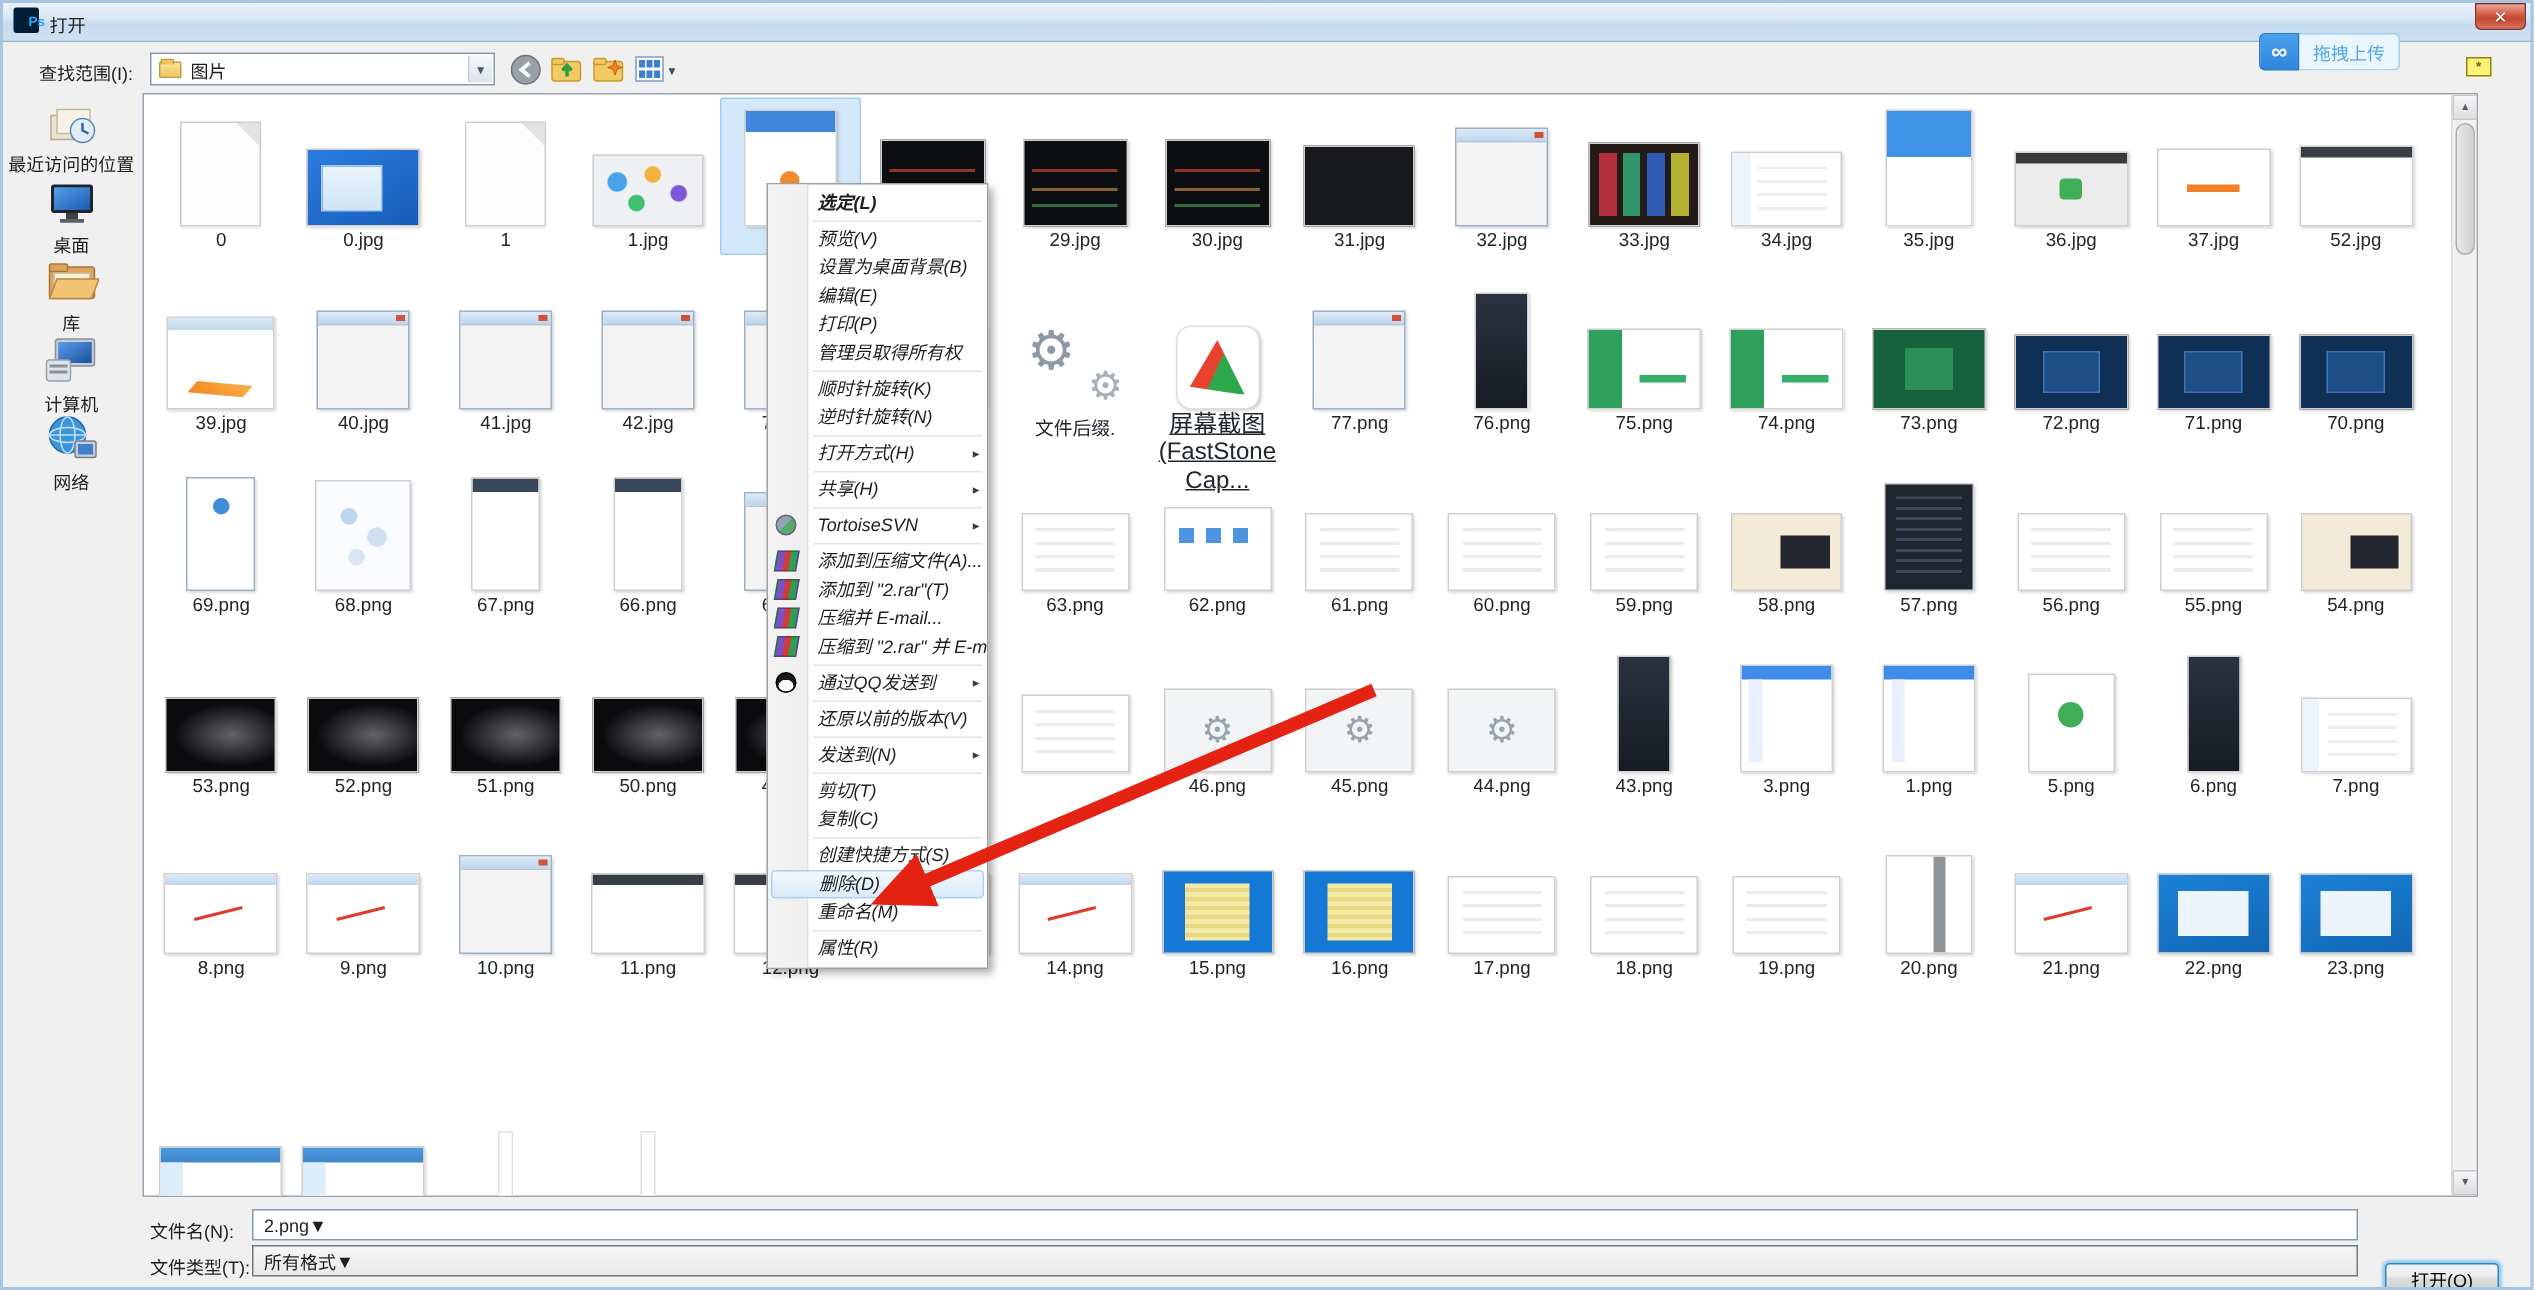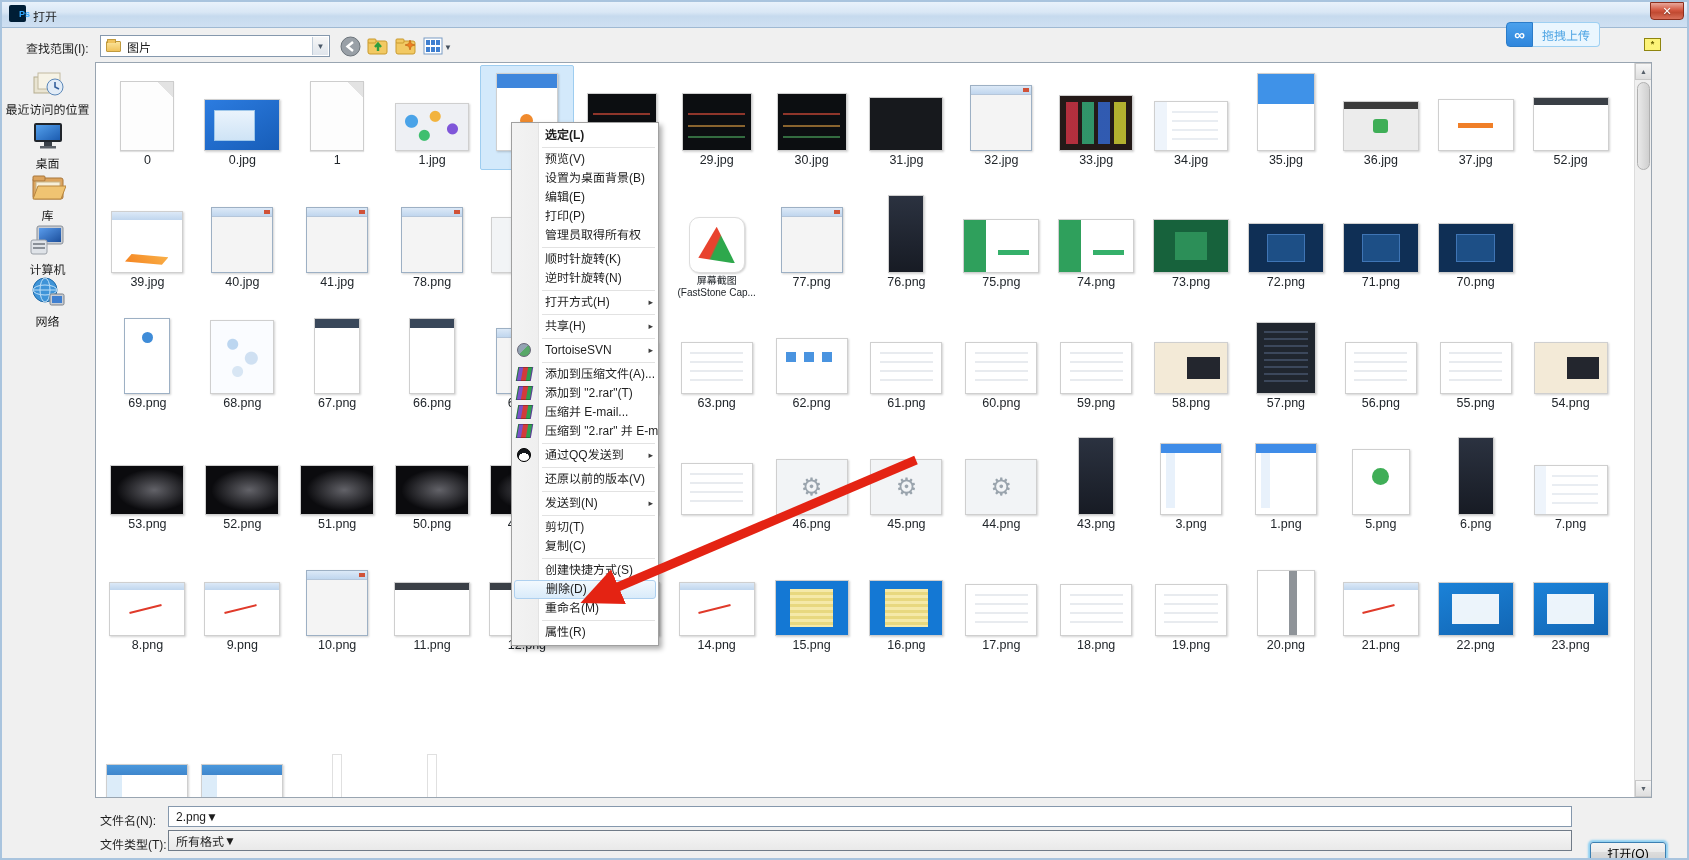--- a/index.html
+++ b/index.html
@@ -48,21 +48,21 @@
   .side-item .ic{display:flex;justify-content:center;margin-bottom:2px;}
 
   
   .listarea{position:absolute;left:95px;top:62px;width:1557px;height:736px;background:#fff;
     border:1px solid #99a5b1;overflow:hidden;}
   .trow{position:absolute;left:4px;width:1518px;display:grid;grid-template-columns:repeat(16,1fr);}
   .cell{display:flex;flex-direction:column;align-items:center;padding:2px 1px;border-radius:2px;}
   .cell.sel{background:#d3e9fb;border:1px solid #9ecdf0;padding:1px 0;}
   .twrap{height:84px;display:flex;align-items:flex-end;justify-content:center;}
   .fname{margin-top:2px;height:15px;font-size:12.5px;white-space:nowrap;color:#21262b;text-align:center;}
-  .fname.wrap{white-space:normal;width:88px;height:auto;line-height:1.15;font-size:10px;}
+  .fname.wrap{white-space:normal;width:88px;height:auto;line-height:1.15;font-size:16px;text-decoration:underline;}
 
   
   .t{position:relative;overflow:hidden;background:#fff;border:1px solid #cfcfcf;box-shadow:1px 1px 2px rgba(0,0,0,.18);}
   .t::before,.t::after{content:"";position:absolute;}
   .k-doc{width:54px;height:70px;border:1px solid #cdcdcd;box-shadow:0 1px 1px rgba(0,0,0,.12);
     background:linear-gradient(225deg,#e3e3e3 11px,#fdfdfd 11px);}
   .k-win10{width:76px;height:52px;background:linear-gradient(150deg,#2c7ce0,#175db8);}
   .k-win10::after{left:12%;top:20%;width:52%;height:58%;background:linear-gradient(#eaf3fc,#cfe4f6);border:1px solid #9ec7ea;}
   .k-iso{width:74px;height:48px;background:#eef0f4;}
   .k-iso::after{inset:8% 6%;background:
@@ -153,21 +153,21 @@
   .sb-btn{position:absolute;left:0;width:17px;height:17px;display:flex;align-items:center;justify-content:center;
     font-size:7px;color:#57606a;background:linear-gradient(#f6f6f6,#dedede);border:1px solid #c8c8c8;}
   .sb-thumb{position:absolute;left:2px;top:19px;width:13px;height:88px;border-radius:7px;
     background:linear-gradient(90deg,#e9e9e9,#cfcfcf);border:1px solid #b0b0b0;}
 
   
   .menu{position:absolute;left:511px;top:122px;width:148px;background:#fff;border:1px solid #a0a0a0;
     box-shadow:3px 3px 5px rgba(0,0,0,.32);padding:3px 0;z-index:40;font-size:12px;}
   .menu::before{content:"";position:absolute;left:0;top:0;bottom:0;width:26px;
     background:linear-gradient(90deg,#f3f3f3,#efefef);border-right:1px solid #e3e3e3;}
-  .mitem{position:relative;height:19px;line-height:19px;padding-left:33px;white-space:nowrap;overflow:hidden;}
+  .mitem{position:relative;height:19px;line-height:19px;padding-left:33px;white-space:nowrap;overflow:hidden;font-style:italic;}
   .mitem.bold{font-weight:bold;}
   .mitem.hl{margin:0 2px;padding-left:31px;border:1px solid #aed0ef;border-radius:3px;
     background:linear-gradient(#f3f9fe,#d9ebfa);line-height:17px;height:19px;}
   .msep{height:0;border-top:1px solid #e2e2e2;margin:2px 3px 2px 30px;}
   .marrow{position:absolute;right:5px;top:0;font-size:9px;color:#3c3c3c;}
   .mi{position:absolute;left:5px;top:2px;width:15px;height:14px;}
   .mi-rar{background:linear-gradient(90deg,#7a52c8 0 34%,#d23b3b 34% 67%,#2f9e4f 67%);transform:skewX(-10deg);border:1px solid rgba(0,0,0,.25);}
   .mi-svn{border-radius:50%;background:linear-gradient(135deg,#93a3b2 50%,#58a868 50%);border:1px solid #667;width:14px;height:14px;}
   .mi-qq{border-radius:50%;width:14px;height:14px;background:radial-gradient(ellipse 45% 36% at 50% 68%,#fff 90%,rgba(255,255,255,0) 95%),#15181c;border:1px solid #000;}
 
@@ -424,20 +424,26 @@
         <div class="cell">
           <div class="twrap">
             <div class="t k-windlg"></div>
           </div>
           <div class="fname">41.jpg</div>
         </div>
         <div class="cell">
           <div class="twrap">
             <div class="t k-windlg"></div>
           </div>
+          <div class="fname">42.jpg</div>
+        </div>
+        <div class="cell">
+          <div class="twrap">
+            <div class="t k-windlg"></div>
+          </div>
           <div class="fname">78.png</div>
         </div>
         <div class="cell">
           <div class="twrap">
             <div class="t k-gearpage"></div>
           </div>
           <div class="fname"></div>
         </div>
         <div class="cell">
           <div class="twrap">

